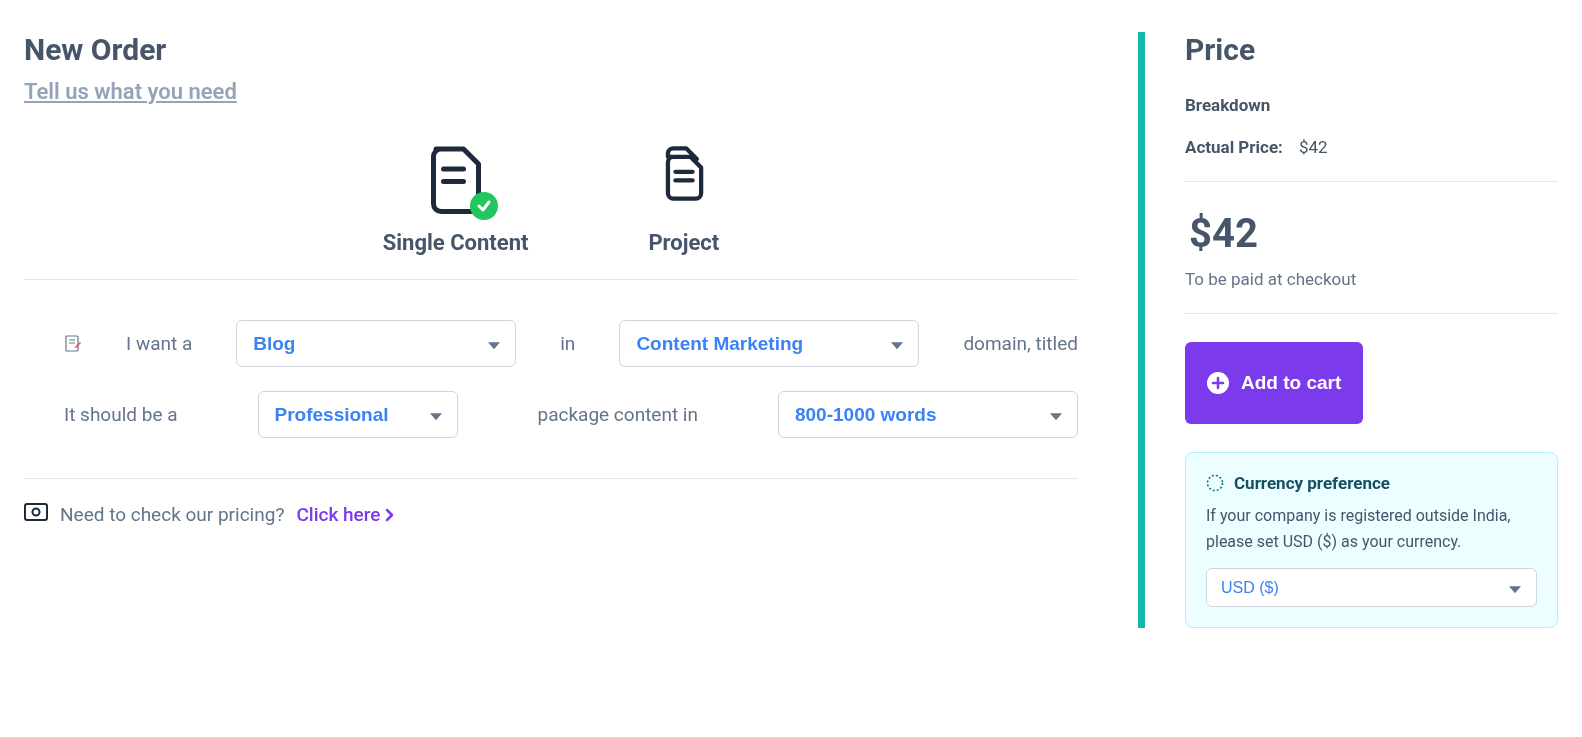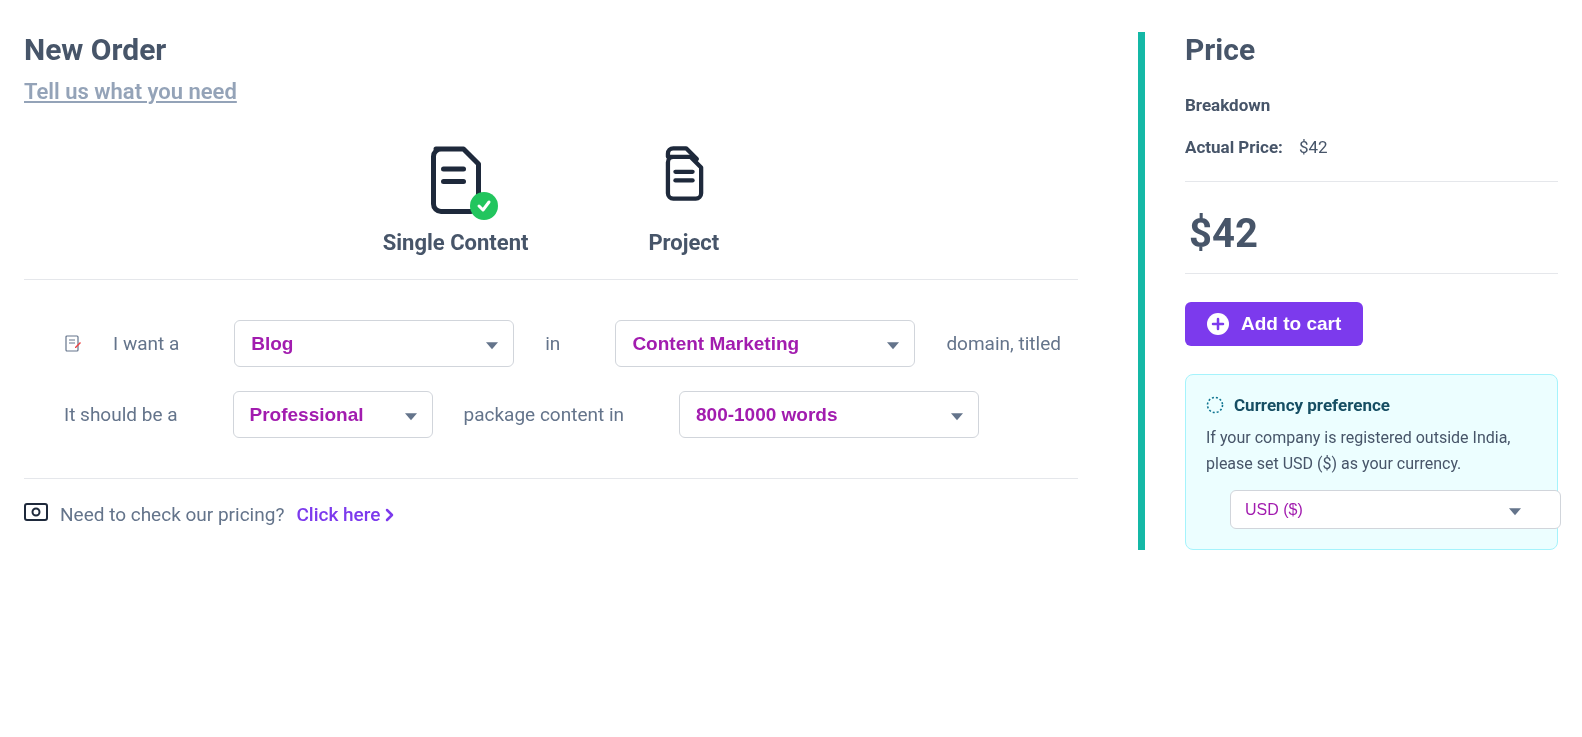--- a/index.html
+++ b/index.html
@@ -14,37 +14,36 @@
     .sidebar { width: 420px; border-left: 7px solid #14b8a6; padding-left: 40px; position: relative; }
     .title { font-size: 30px; font-weight: 700; color: #475569; margin-bottom: 12px; }
     .subtitle { font-size: 22px; font-weight: 600; color: #94a3b8; margin-bottom: 40px; text-decoration: underline; }
     .tabs { display: flex; justify-content: center; gap: 120px; margin-bottom: 16px; }
     .tab { display: flex; flex-direction: column; align-items: center; gap: 16px; cursor: pointer; }
     .tab-icon { width: 60px; height: 70px; position: relative; }
     .tab-label { font-size: 22px; font-weight: 700; color: #475569; }
     .check-badge { position: absolute; bottom: -6px; right: -12px; width: 28px; height: 28px; background: #22c55e; border-radius: 50%; display: flex; align-items: center; justify-content: center; }
     .check-badge svg { width: 16px; height: 16px; }
     .divider { border: none; border-top: 1px solid #e5e7eb; margin: 24px 0 40px; }
-    .form-row { display: flex; align-items: center; flex-wrap: wrap; gap: 31px; margin-bottom: 24px; justify-content: flex-start; padding-left: 40px; }
+    .form-row { display: flex; align-items: center; flex-wrap: wrap; gap: 14px; margin-bottom: 24px; justify-content: space-between; padding-left: 40px; }
     .form-row.full { padding-left: 0; }
     .form-text { font-size: 19px; color: #64748b; }
     .select-wrap { position: relative; display: inline-block; }
     select {
       appearance: none;
       -webkit-appearance: none;
       padding: 12px 44px 12px 16px;
       font-size: 19px;
       font-weight: 600;
-      color: #a21caf;
+      color: #3b82f6;
       border: 1px solid #d1d5db;
       border-radius: 6px;
       background: #fff;
       cursor: pointer;
       min-width: 200px;
-      margin-left: 24px;
     }
     .select-wrap::after {
       content: "";
       position: absolute;
       right: 16px;
       top: 50%;
       transform: translateY(-25%);
       border-left: 6px solid transparent;
       border-right: 6px solid transparent;
       border-top: 7px solid #64748b;
@@ -75,21 +74,21 @@
     .actual-label { font-weight: 700; color: #475569; }
     .actual-value { color: #475569; }
     .sidebar-divider { border: none; border-top: 1px solid #e5e7eb; margin: 16px 0 28px; }
     .big-price { font-size: 40px; font-weight: 700; color: #475569; margin-bottom: 12px; padding-left: 4px; }
     .pay-note { font-size: 17px; color: #64748b; margin-bottom: 24px; }
     .add-cart-btn {
       background: #7c3aed;
       color: #fff;
       border: none;
       border-radius: 6px;
-      padding: 11px 22px;
+      padding: 30px 22px;
       font-size: 19px;
       font-weight: 700;
       cursor: pointer;
       display: inline-flex;
       gap: 12px;
       margin-bottom: 28px;
     }
     .plus-circle { width: 22px; height: 22px; background: #fff; border-radius: 50%; display: inline-flex; align-items: center; justify-content: center; }
     .plus-circle svg { width: 14px; height: 14px; }
     .currency-card {
@@ -206,20 +205,21 @@
 
   <div class="sidebar">
     <h2 class="price-title">Price</h2>
     <div class="breakdown-label">Breakdown</div>
     <div class="actual-row">
       <span class="actual-label">Actual Price:</span>
       <span class="actual-value">$42</span>
     </div>
     <hr class="sidebar-divider">
     <div class="big-price">$42</div>
+    <div class="pay-note">To be paid at checkout</div>
     <hr class="sidebar-divider">
     <button class="add-cart-btn">
       <span class="plus-circle">
         <svg viewBox="0 0 14 14" stroke="#7c3aed" stroke-width="2.5" stroke-linecap="round">
             <line x1="7" y1="2" x2="7" y2="12"></line>
             <line x1="2" y1="7" x2="12" y2="7"></line>
           </svg>
       </span>
       <span>Add to cart</span>
     </button>

